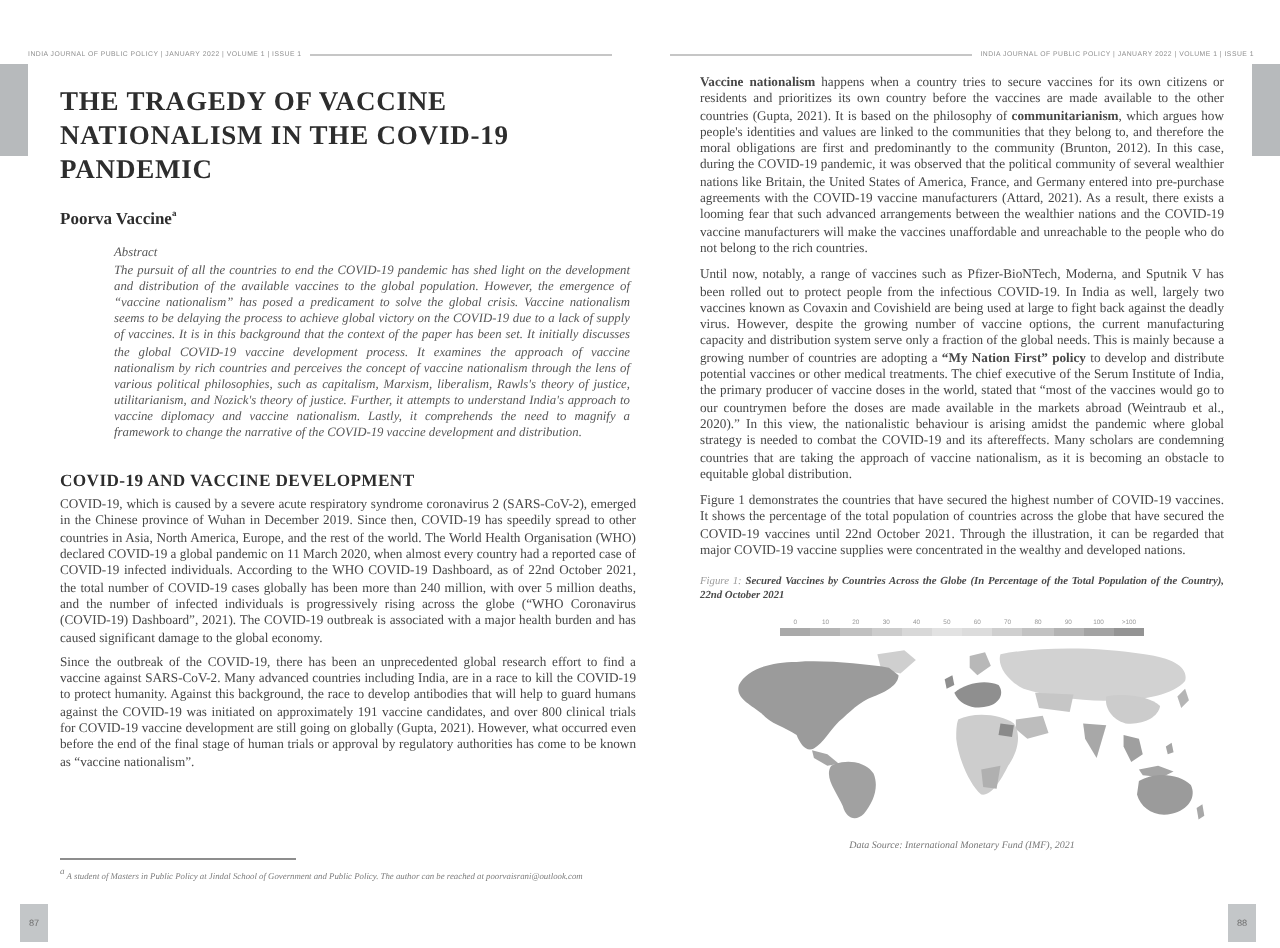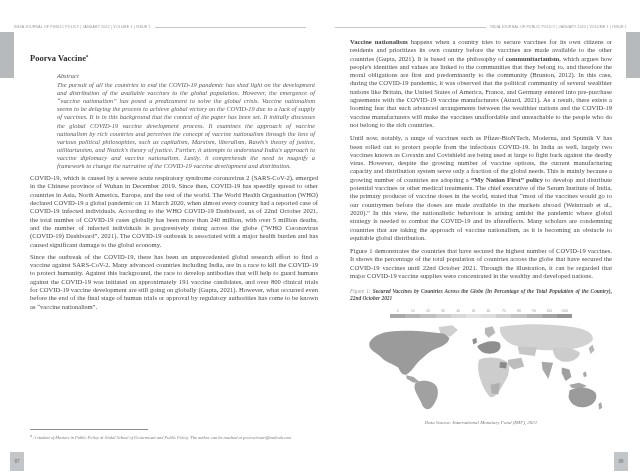--- a/index.html
+++ b/index.html
@@ -78,27 +78,29 @@
   </div>
   <div class="runhead runhead-right">
     <span class="rule"></span>
     <span>INDIA JOURNAL OF PUBLIC POLICY | JANUARY 2022 | VOLUME 1 | ISSUE 1</span>
   </div>
 
   <div class="tab tab-left"></div>
   <div class="tab tab-right"></div>
 
   <div class="col-left">
+    <div class="title">THE TRAGEDY OF VACCINE NATIONALISM IN THE COVID-19 PANDEMIC</div>
     <div class="author">
       <span>Poorva Vaccine</span><span class="sup">a</span>
     </div>
     <div class="abstract">
       <div class="abs-label">Abstract</div>
       <div class="abs-body">The pursuit of all the countries to end the COVID-19 pandemic has shed light on the development and distribution of the available vaccines to the global population. However, the emergence of “vaccine nationalism” has posed a predicament to solve the global crisis. Vaccine nationalism seems to be delaying the process to achieve global victory on the COVID-19 due to a lack of supply of vaccines. It is in this background that the context of the paper has been set. It initially discusses the global COVID-19 vaccine development process. It examines the approach of vaccine nationalism by rich countries and perceives the concept of vaccine nationalism through the lens of various political philosophies, such as capitalism, Marxism, liberalism, Rawls's theory of justice, utilitarianism, and Nozick's theory of justice. Further, it attempts to understand India's approach to vaccine diplomacy and vaccine nationalism. Lastly, it comprehends the need to magnify a framework to change the narrative of the COVID-19 vaccine development and distribution.</div>
     </div>
+    <div class="sec-head">COVID-19 AND VACCINE DEVELOPMENT</div>
     <div class="para">COVID-19, which is caused by a severe acute respiratory syndrome coronavirus 2 (SARS-CoV-2), emerged in the Chinese province of Wuhan in December 2019. Since then, COVID-19 has speedily spread to other countries in Asia, North America, Europe, and the rest of the world. The World Health Organisation (WHO) declared COVID-19 a global pandemic on 11 March 2020, when almost every country had a reported case of COVID-19 infected individuals. According to the WHO COVID-19 Dashboard, as of 22nd October 2021, the total number of COVID-19 cases globally has been more than 240 million, with over 5 million deaths, and the number of infected individuals is progressively rising across the globe (“WHO Coronavirus (COVID-19) Dashboard”, 2021). The COVID-19 outbreak is associated with a major health burden and has caused significant damage to the global economy.</div>
     <div class="para">Since the outbreak of the COVID-19, there has been an unprecedented global research effort to find a vaccine against SARS-CoV-2. Many advanced countries including India, are in a race to kill the COVID-19 to protect humanity. Against this background, the race to develop antibodies that will help to guard humans against the COVID-19 was initiated on approximately 191 vaccine candidates, and over 800 clinical trials for COVID-19 vaccine development are still going on globally (Gupta, 2021). However, what occurred even before the end of the final stage of human trials or approval by regulatory authorities has come to be known as “vaccine nationalism”.</div>
   </div>
 
   <div class="footnote-block">
     <div class="footnote-rule"></div>
     <div class="footnote">
       <span class="sup">a</span>
       <span>A student of Masters in Public Policy at Jindal School of Government and Public Policy. The author can be reached at poorvaisrani@outlook.com</span>
     </div>

